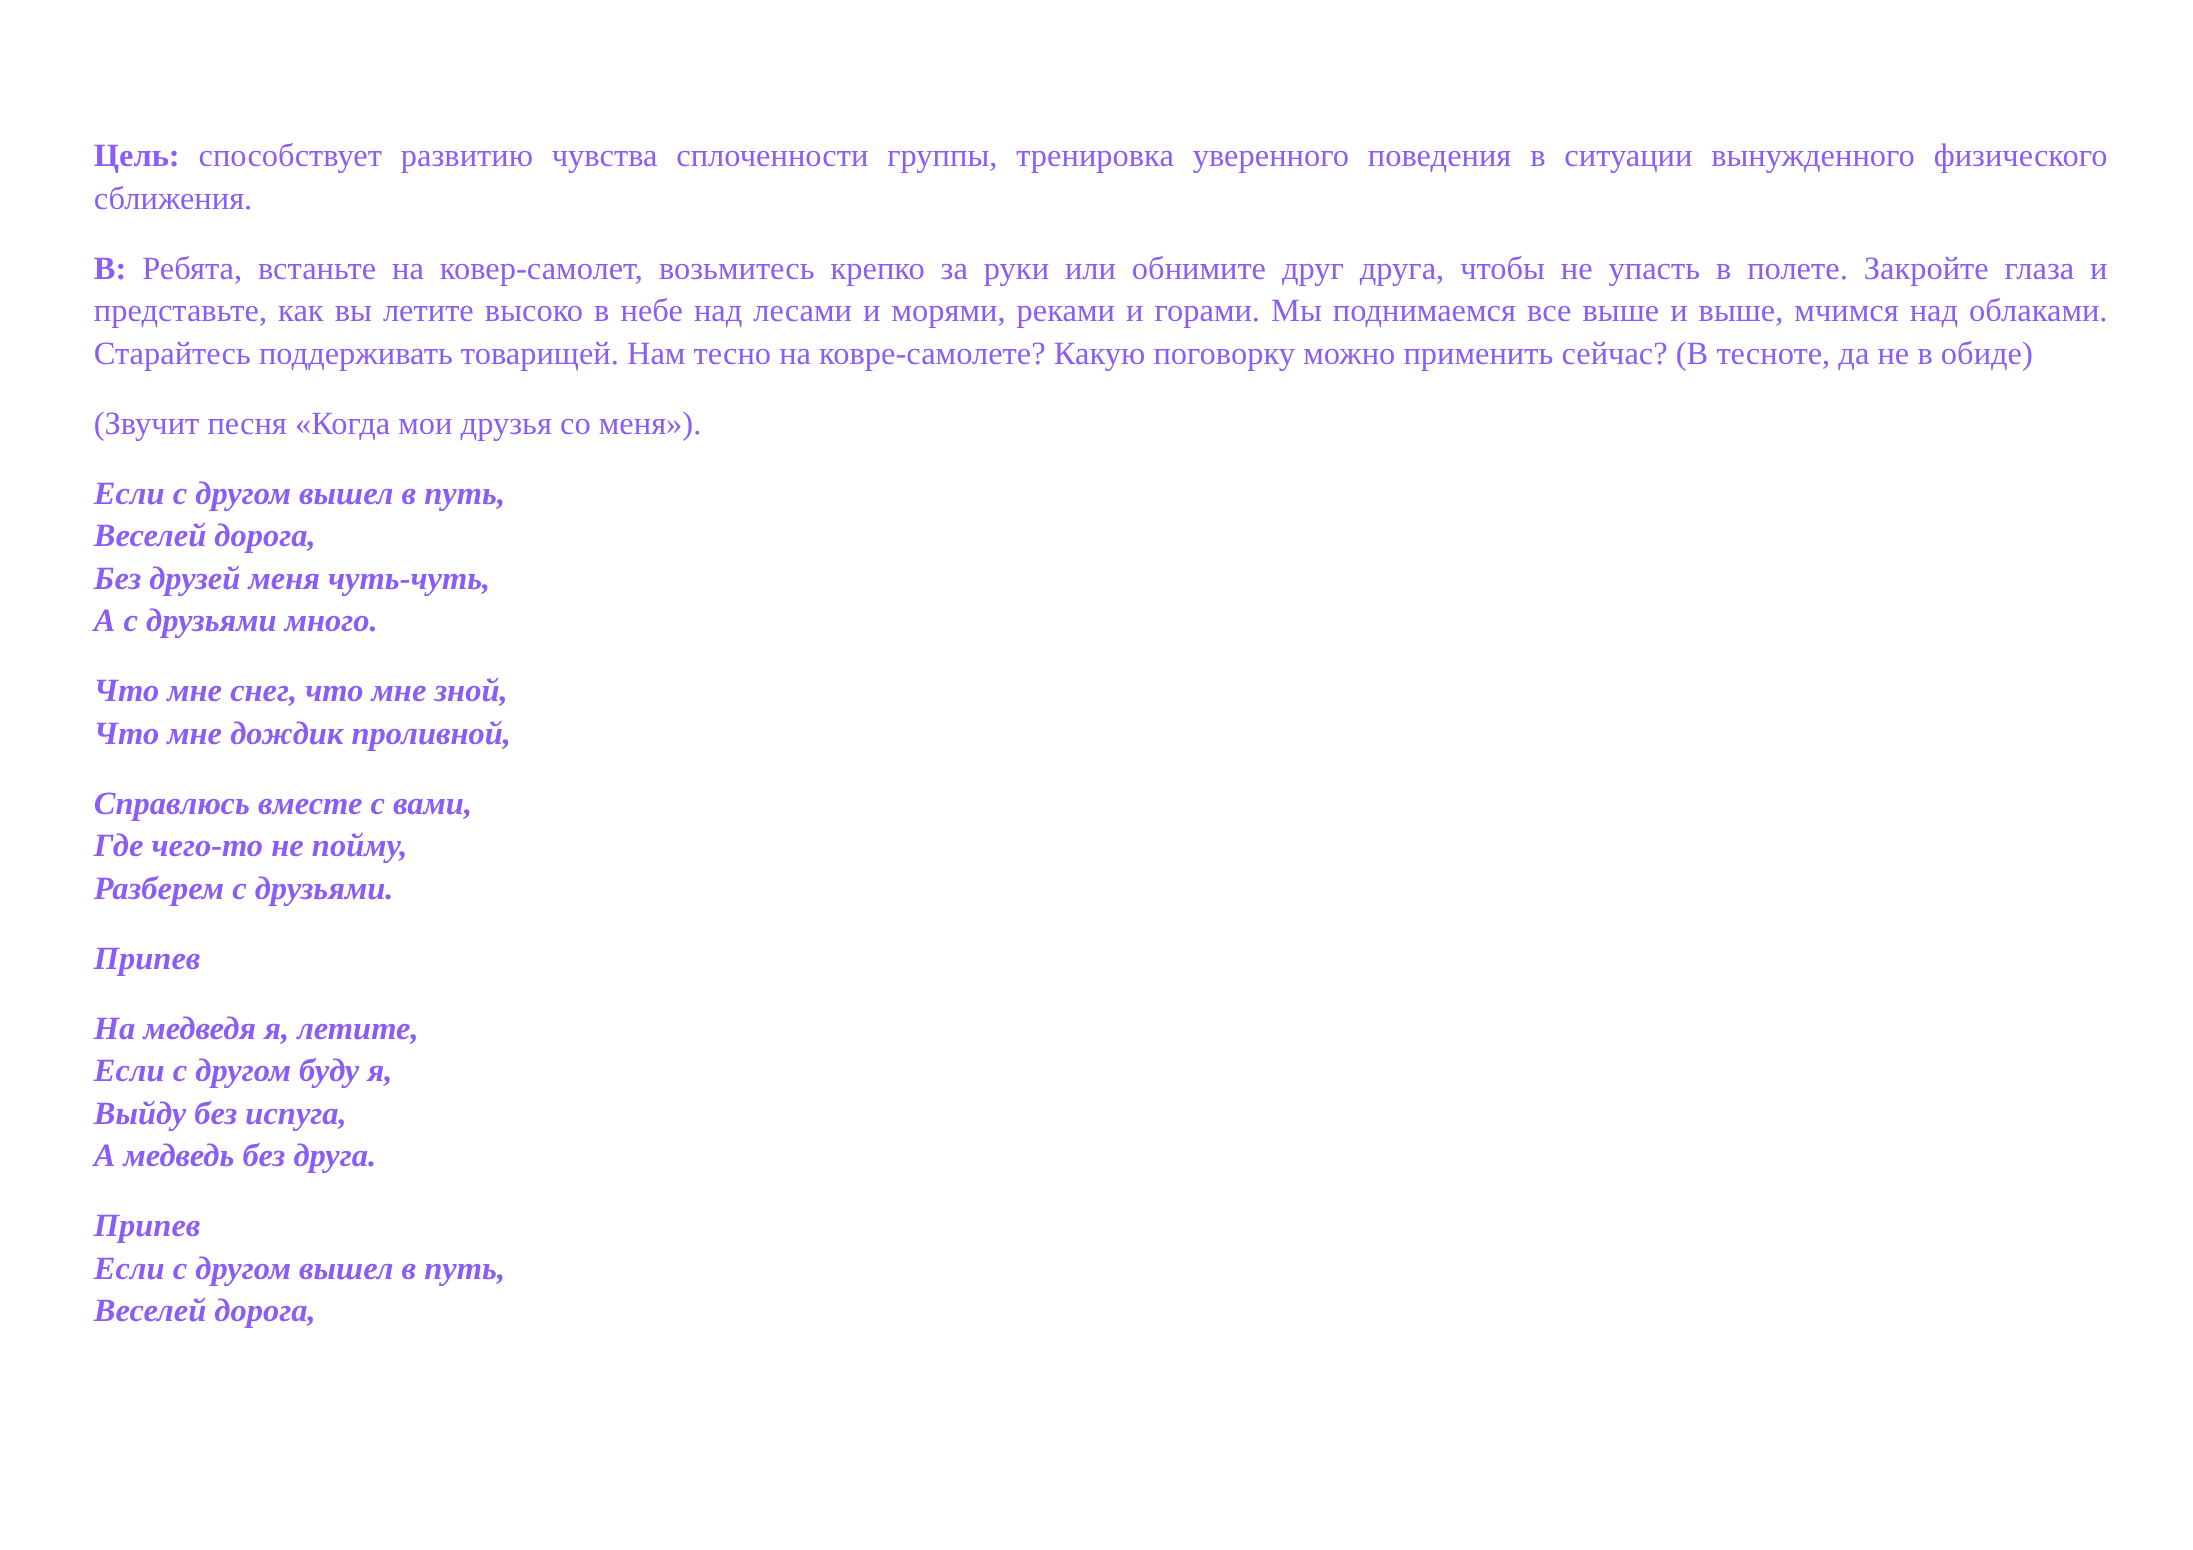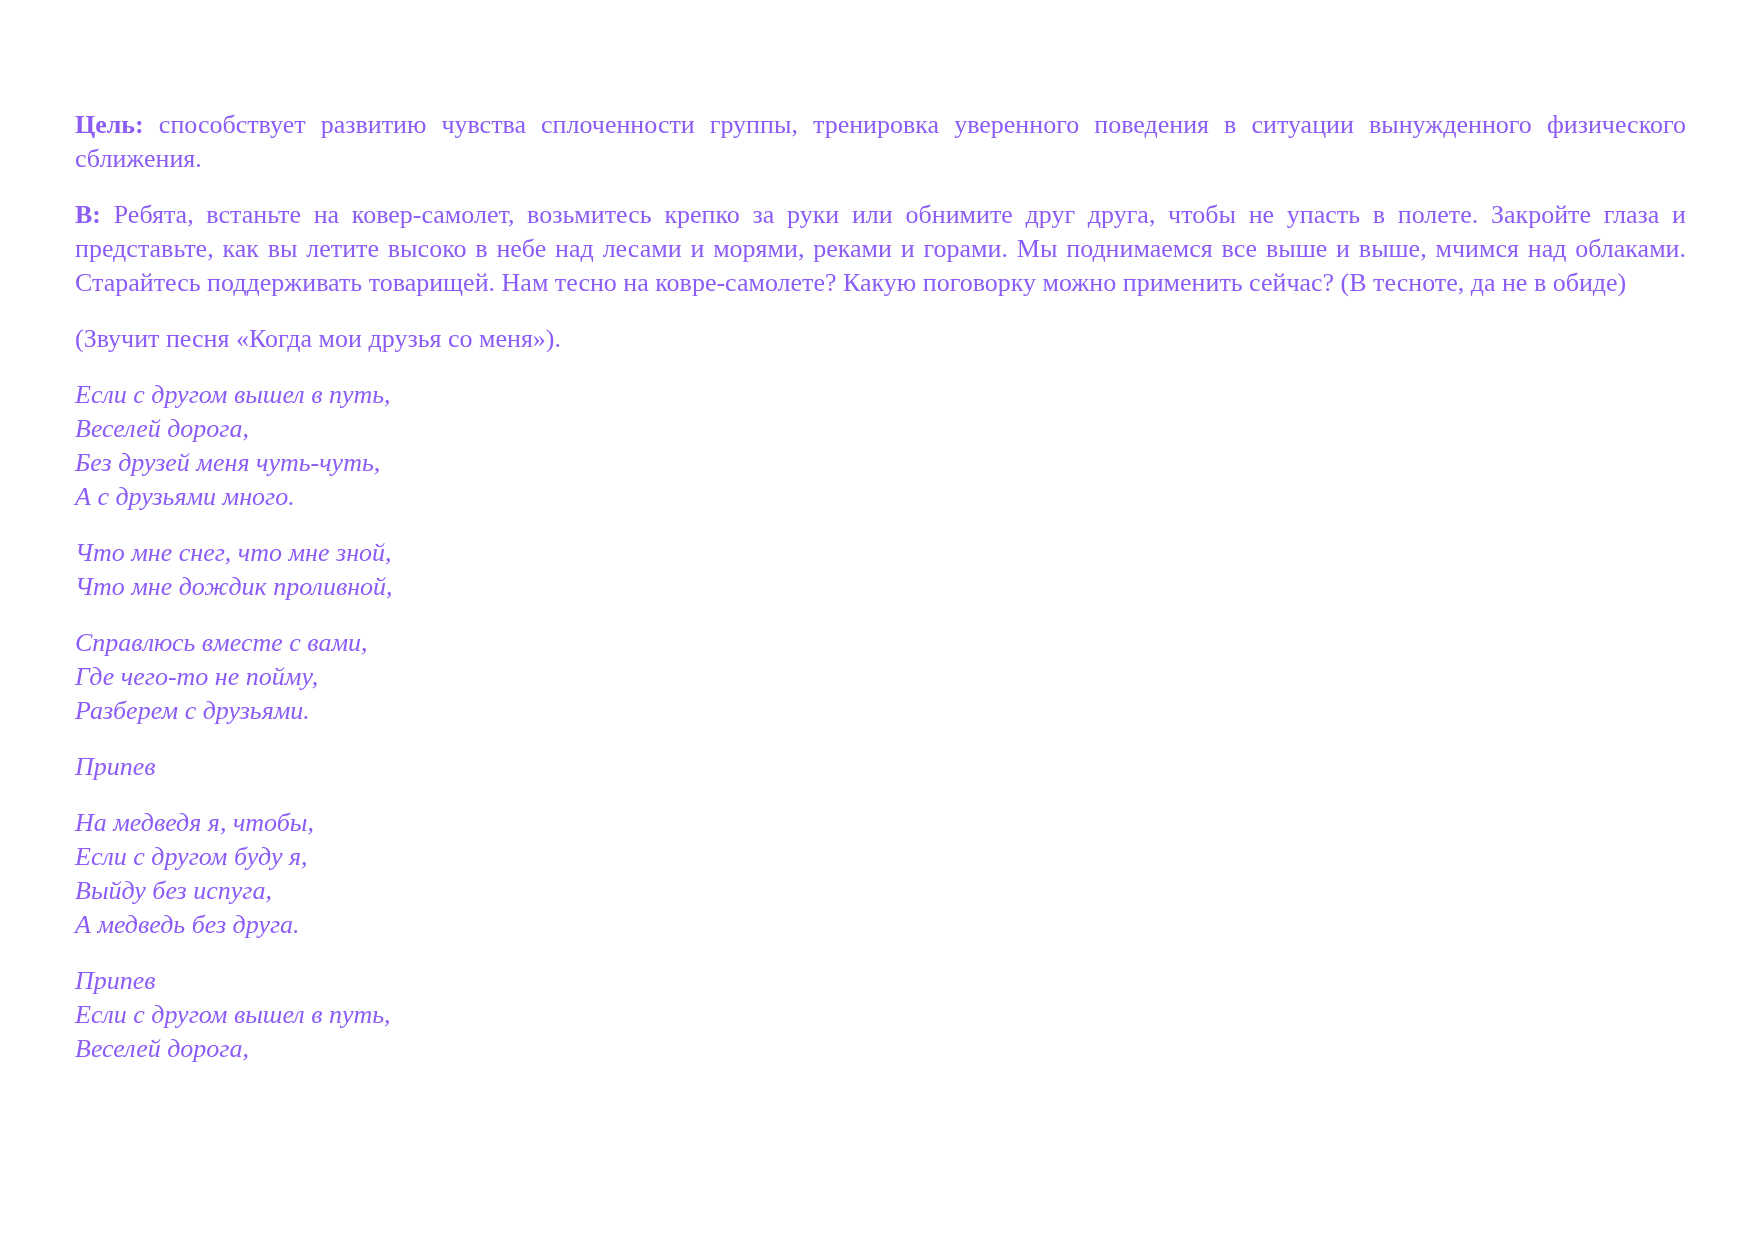--- a/index.html
+++ b/index.html
@@ -11,21 +11,21 @@
     width: 1611px;
     font-family: "Liberation Serif", "DejaVu Serif", serif;
     font-size: 26px;
     line-height: 34px;
     color: #8b5cf6;
     margin-top: 32px;
   }
   .para { margin: 0 0 22px 0; text-align: justify; }
   .para b { font-weight: bold; }
   .stanza { margin: 0 0 22px 0; font-style: italic; }
-  .stanza .line { display: block; }
+  .stanza .line { display: block; font-weight: bold; }
   .stanza.tight { margin-bottom: 0; }
 </style>
 </head>
 <body>
 
 <div class="page">
 
   <p class="para"><b>Цель:</b><span> способствует развитию чувства сплоченности группы, тренировка уверенного поведения в ситуации вынужденного физического сближения.</span></p>
 
   <p class="para"><b>В:</b><span> Ребята, встаньте на ковер-самолет, возьмитесь крепко за руки или обнимите друг друга, чтобы не упасть в полете. Закройте глаза и представьте, как вы летите высоко в небе над лесами и морями, реками и горами. Мы поднимаемся все выше и выше, мчимся над облаками. Старайтесь поддерживать товарищей. Нам тесно на ковре-самолете? Какую поговорку можно применить сейчас? (В тесноте, да не в обиде)</span></p>
@@ -48,21 +48,21 @@
     <span class="line">Справлюсь вместе с вами,</span>
     <span class="line">Где чего-то не пойму,</span>
     <span class="line">Разберем с друзьями.</span>
   </div>
 
   <div class="stanza">
     <span class="line">Припев</span>
   </div>
 
   <div class="stanza">
-    <span class="line">На медведя я, чтобы,</span>
+    <span class="line">На медведя я, летите,</span>
     <span class="line">Если с другом буду я,</span>
     <span class="line">Выйду без испуга,</span>
     <span class="line">А медведь без друга.</span>
   </div>
 
   <div class="stanza tight">
     <span class="line">Припев</span>
     <span class="line">Если с другом вышел в путь,</span>
     <span class="line">Веселей дорога,</span>
   </div>

